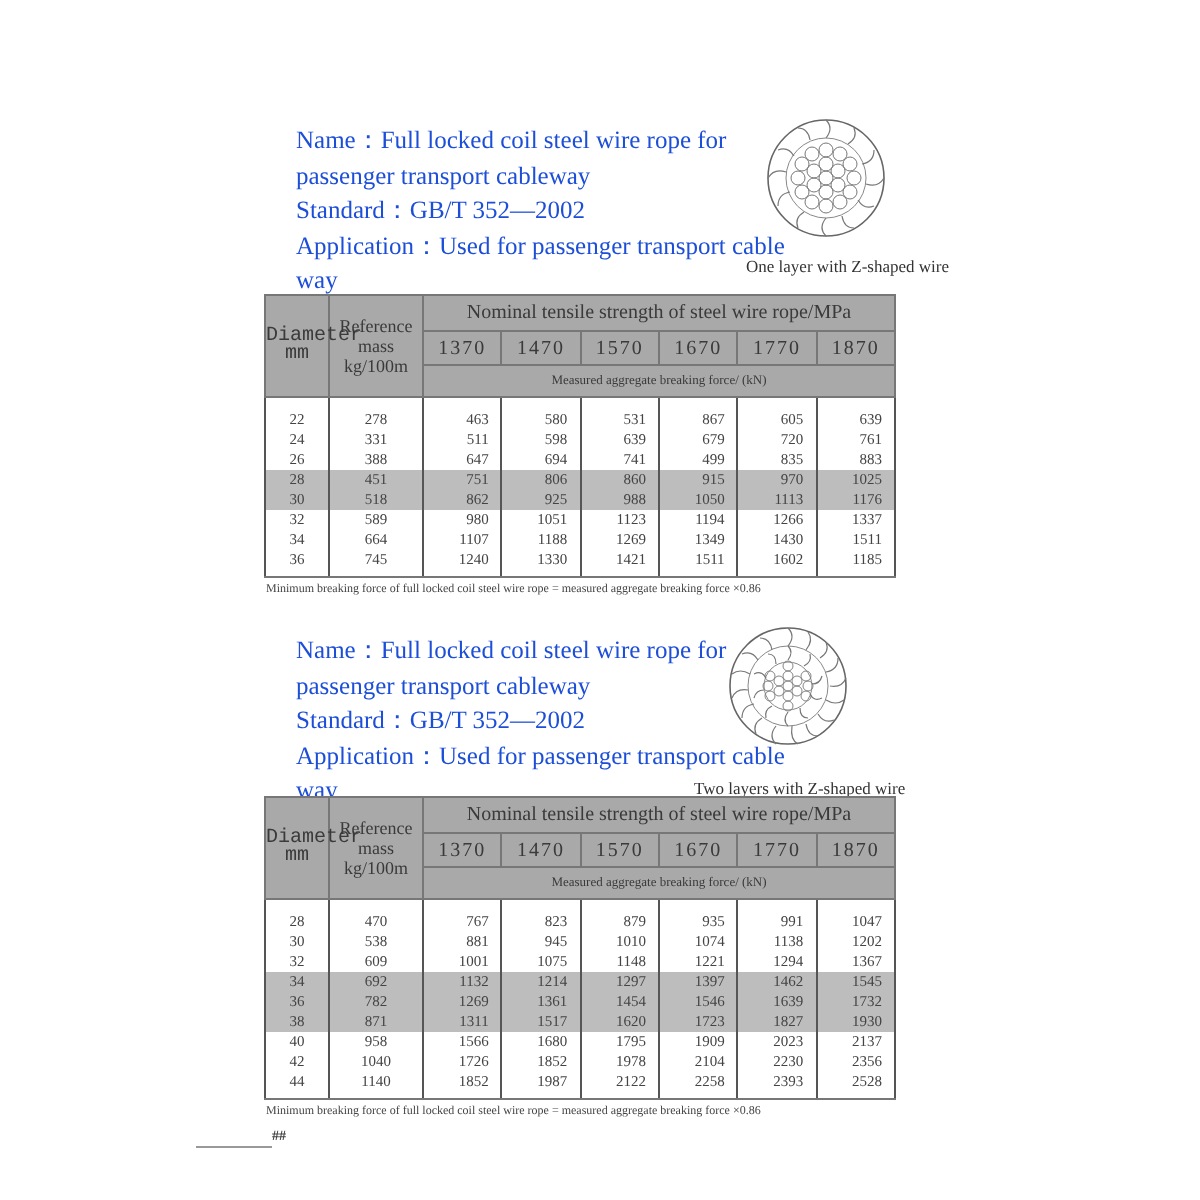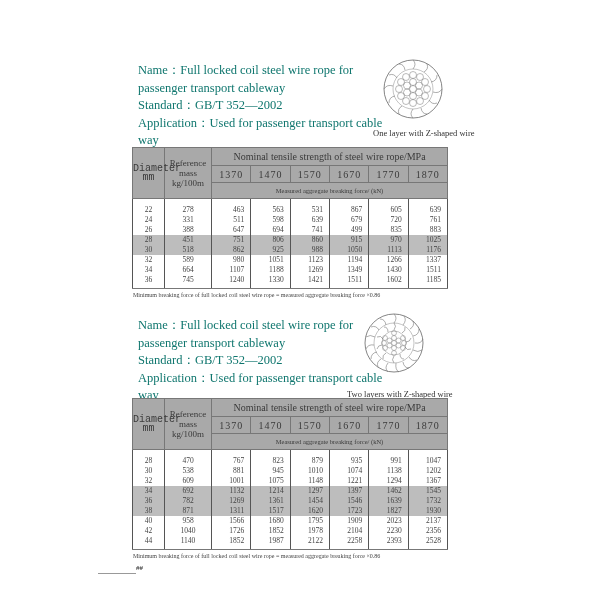--- a/index.html
+++ b/index.html
@@ -1,18 +1,18 @@
 <!DOCTYPE html>
 <html><head>
   <meta charset="utf-8">
   <style>
     html, body { margin: 0; padding: 0; background: #ffffff; }
     body { width: 600px; height: 600px; position: relative; overflow: hidden;
            font-family: "Liberation Serif", "DejaVu Serif", serif; color: #333; }
-    .info { position: absolute; left: 138px; font-size: 12.5px; line-height: 17.5px; color: #0f766e; width: 240px; }
+    .info { position: absolute; left: 148px; font-size: 12.5px; line-height: 17.5px; color: #1d4ed8; width: 240px; }
     .info .line { white-space: nowrap; }
     .diagram { position: absolute; }
     .caption { position: absolute; font-size: 8.5px; color: #333; white-space: nowrap; text-align: center; }
     table.spec { position: absolute; left: 132px; width: 316px; border-collapse: collapse;
                  font-size: 7.5px; color: #444; table-layout: fixed; }
     table.spec th, table.spec td { padding: 0; }
     table.spec thead th { background: #a9a9a9; color: #3a3a3a; font-weight: normal; border: 1px solid #777; }
     table.spec .h-title { font-size: 10px; height: 17px; }
     table.spec .h-grade { font-size: 10px; letter-spacing: 1px; height: 16px; }
     table.spec .h-sub { font-size: 6.5px; height: 15px; }
@@ -117,21 +117,21 @@
     </tr>
     <tr>
       <th colspan="6" class="h-sub">Measured aggregate breaking force/ (kN)</th>
     </tr>
   </thead>
   <tbody id="tbody-0">
       <tr class="first">
         <td class="c-dia">22</td>
         <td class="c-mass">278</td>
         <td>463</td>
-        <td>563</td>
+        <td>580</td>
         <td>531</td>
         <td>867</td>
         <td>605</td>
         <td>639</td>
       </tr>
       <tr class="">
         <td class="c-dia">24</td>
         <td class="c-mass">331</td>
         <td>511</td>
         <td>598</td>

